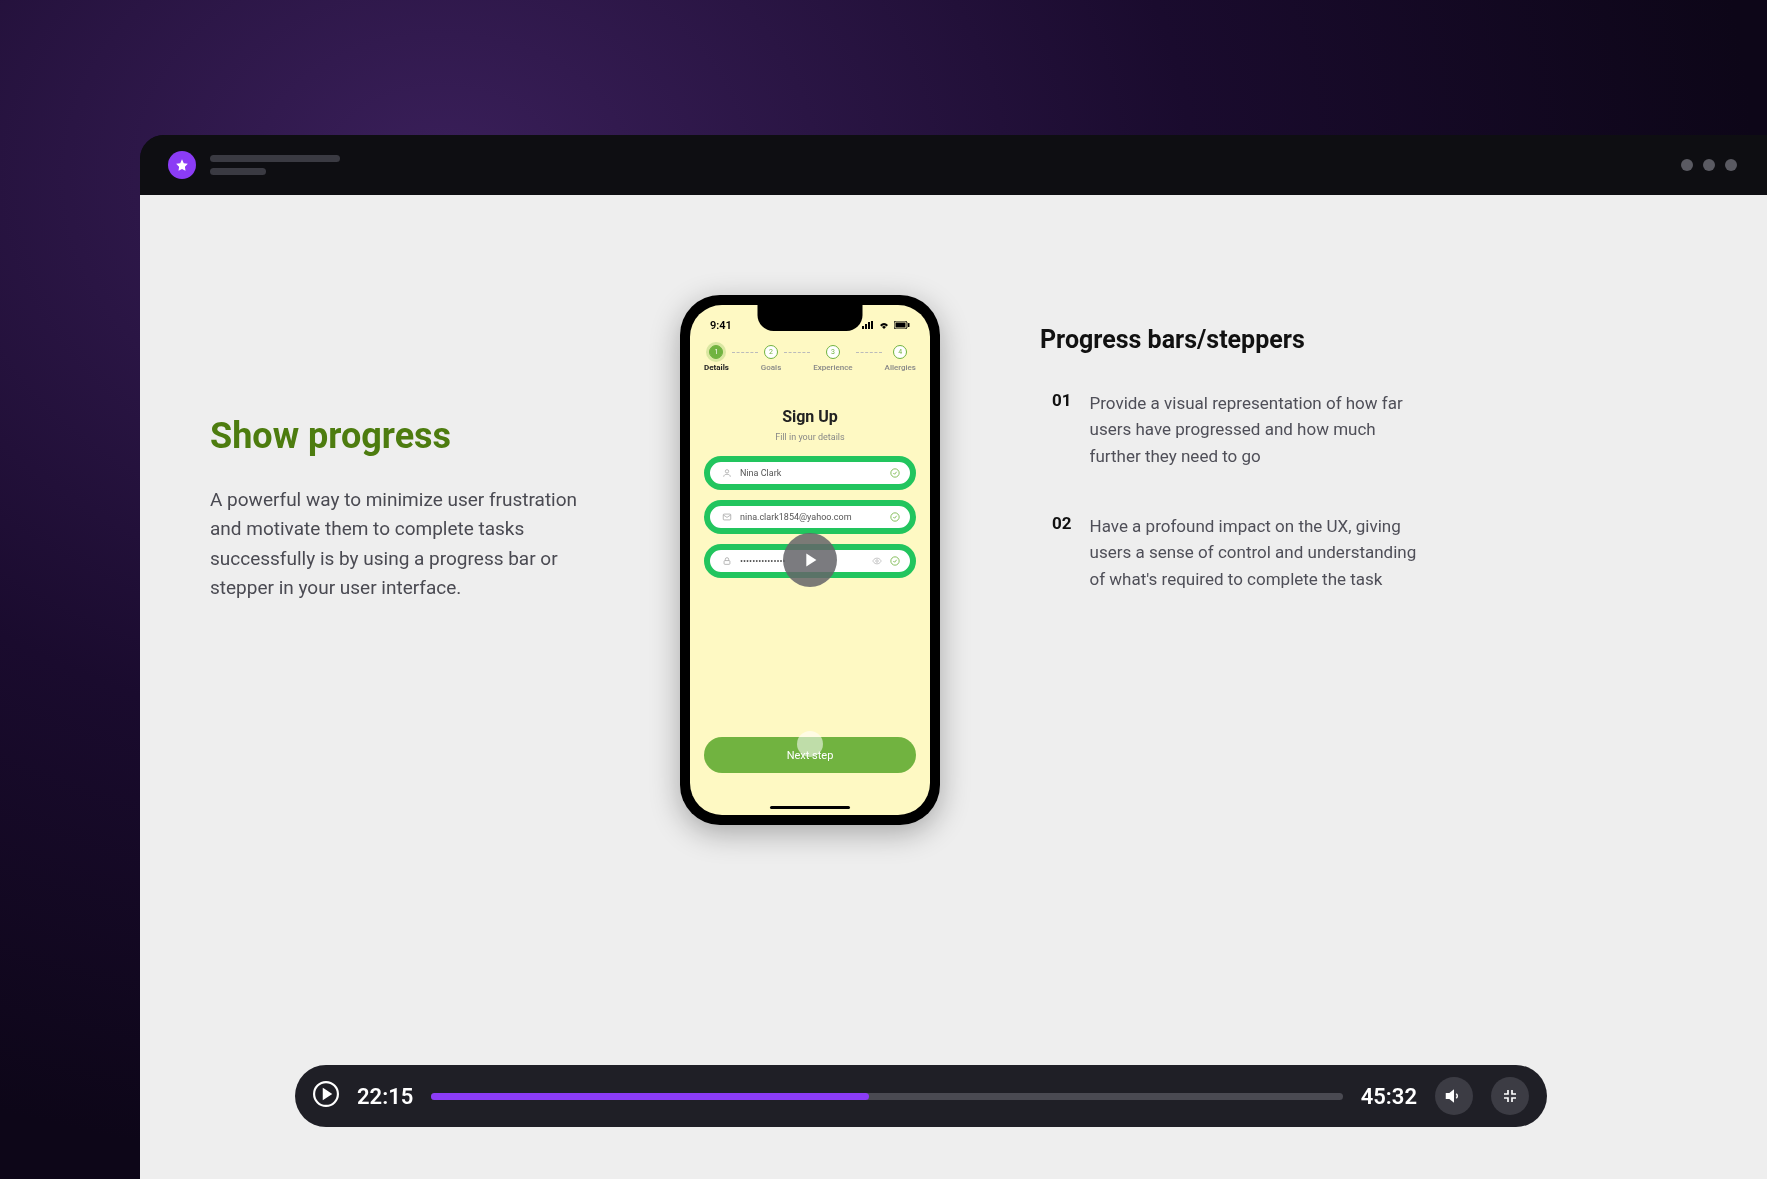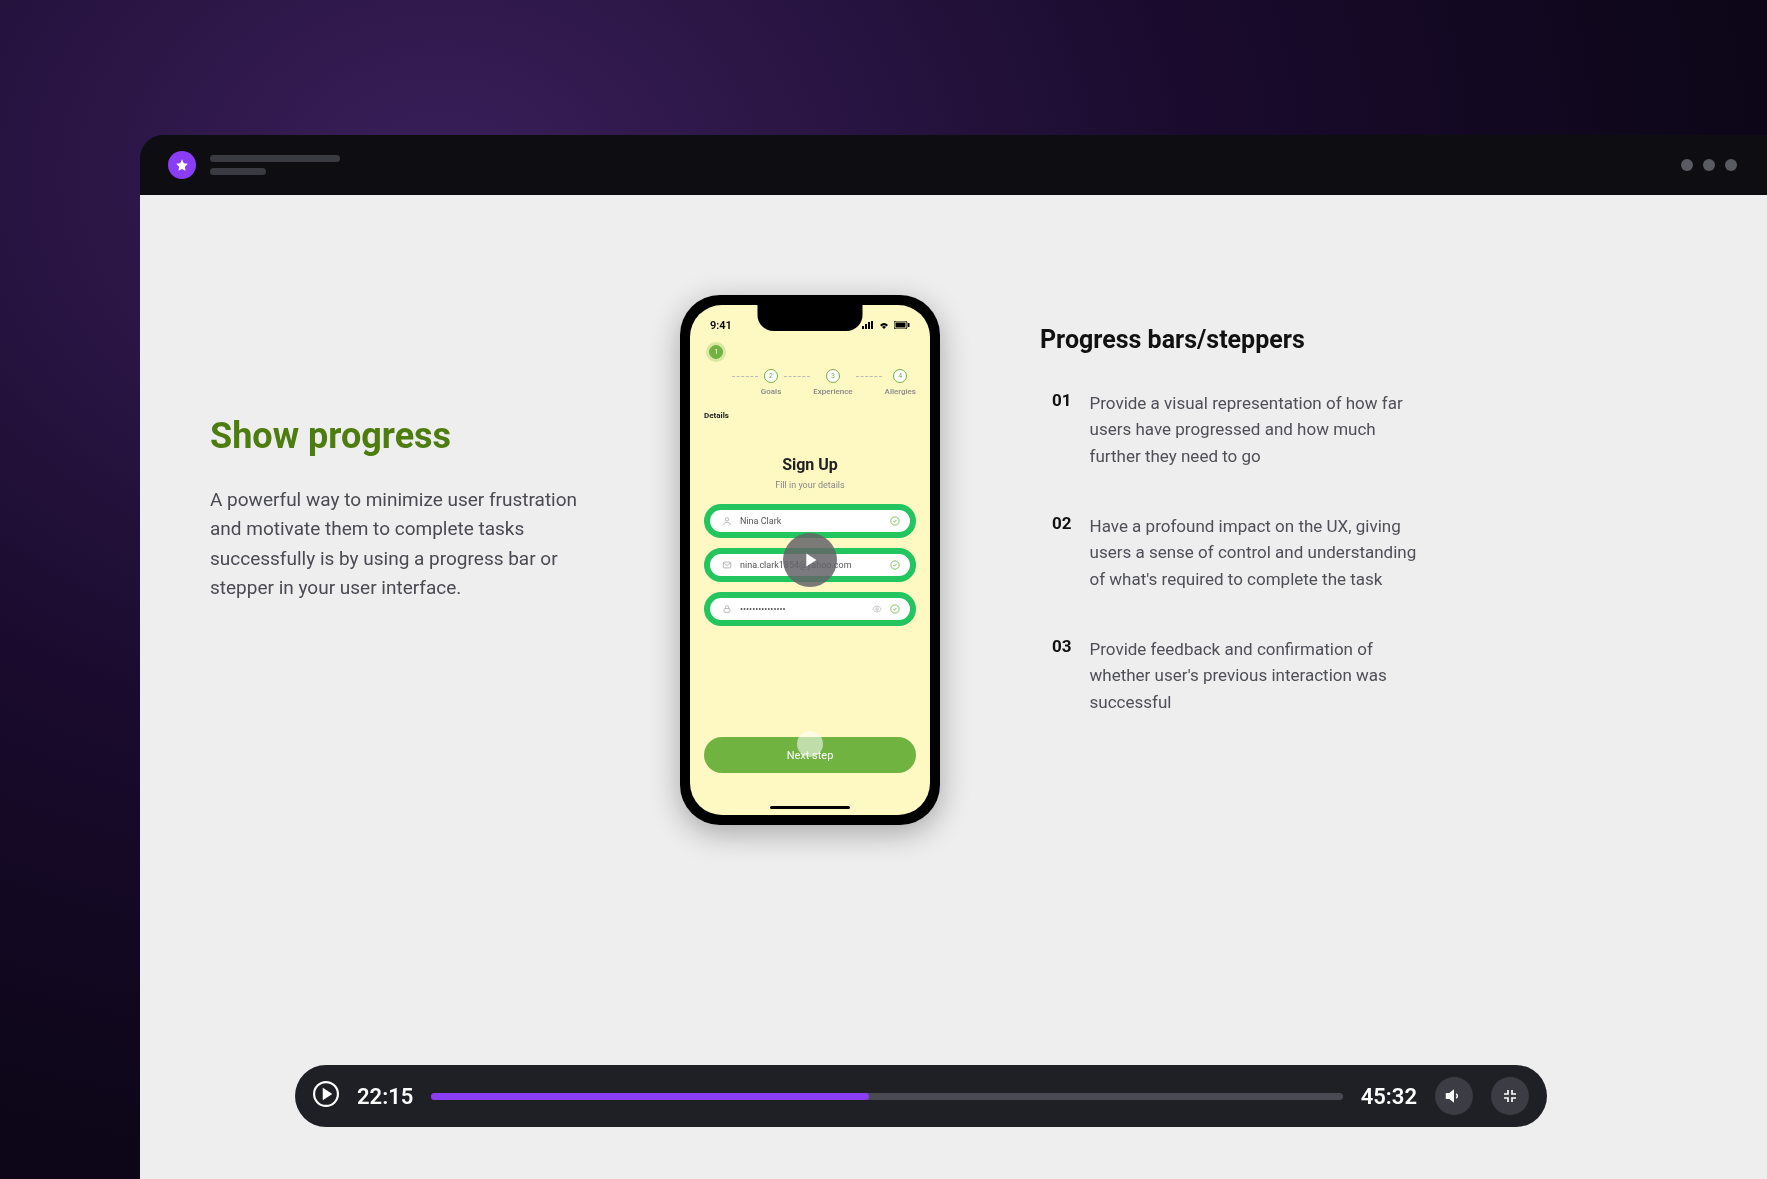--- a/index.html
+++ b/index.html
@@ -122,21 +122,21 @@
   display: flex;
   align-items: center;
   justify-content: center;
   font-size: 7px;
   color: #71b340;
   background: #fff;
 }
 .step-circle.active { background: #71b340; color: #fff; box-shadow: 0 0 0 3px rgba(113,179,64,0.25); }
 .step-line { flex: 1; border-top: 1px dashed #bbb; margin: 0 3px; position: relative; top: -6px; }
 .step-label { font-size: 8px; color: #888; font-weight: 500; }
-.step-label.active { color: #222; font-weight: 700; margin-top: 48px; }
+.step-label.active { color: #222; font-weight: 700; }
 .signup-title { text-align: center; font-size: 16px; font-weight: 700; margin-top: 31px; color: #222; }
 .signup-sub { text-align: center; font-size: 9px; color: #888; margin-top: 6px; }
 .form-fields { padding: 14px 14px 0; display: flex; flex-direction: column; gap: 10px; }
 .form-field {
   background: #fff;
   border: 6px solid #22c55e;
   border-radius: 18px;
   height: 34px;
   display: flex;
   align-items: center;
@@ -386,24 +386,20 @@
         <h2 class="right-title">Progress bars/steppers</h2>
         <div class="points">
           <div class="point">
             <div class="point-num">01</div>
             <div class="point-text">Provide a visual representation of how far users have progressed and how much further they need to go</div>
           </div>
           <div class="point">
             <div class="point-num">02</div>
             <div class="point-text">Have a profound impact on the UX, giving users a sense of control and understanding of what's required to complete the task</div>
           </div>
-          <div class="point">
-            <div class="point-num">03</div>
-            <div class="point-text">Provide feedback and confirmation of whether user's previous interaction was successful</div>
-          </div>
         </div>
       </div>
     </div>
 
     <div class="video-bar">
       <div class="play-btn-bar">
         <svg width="26" height="26" viewBox="0 0 24 24" fill="none" stroke="currentColor" stroke-width="2">
             <circle cx="12" cy="12" r="11"></circle>
             <path d="M10 8l6 4-6 4z" fill="currentColor"></path>
           </svg>

